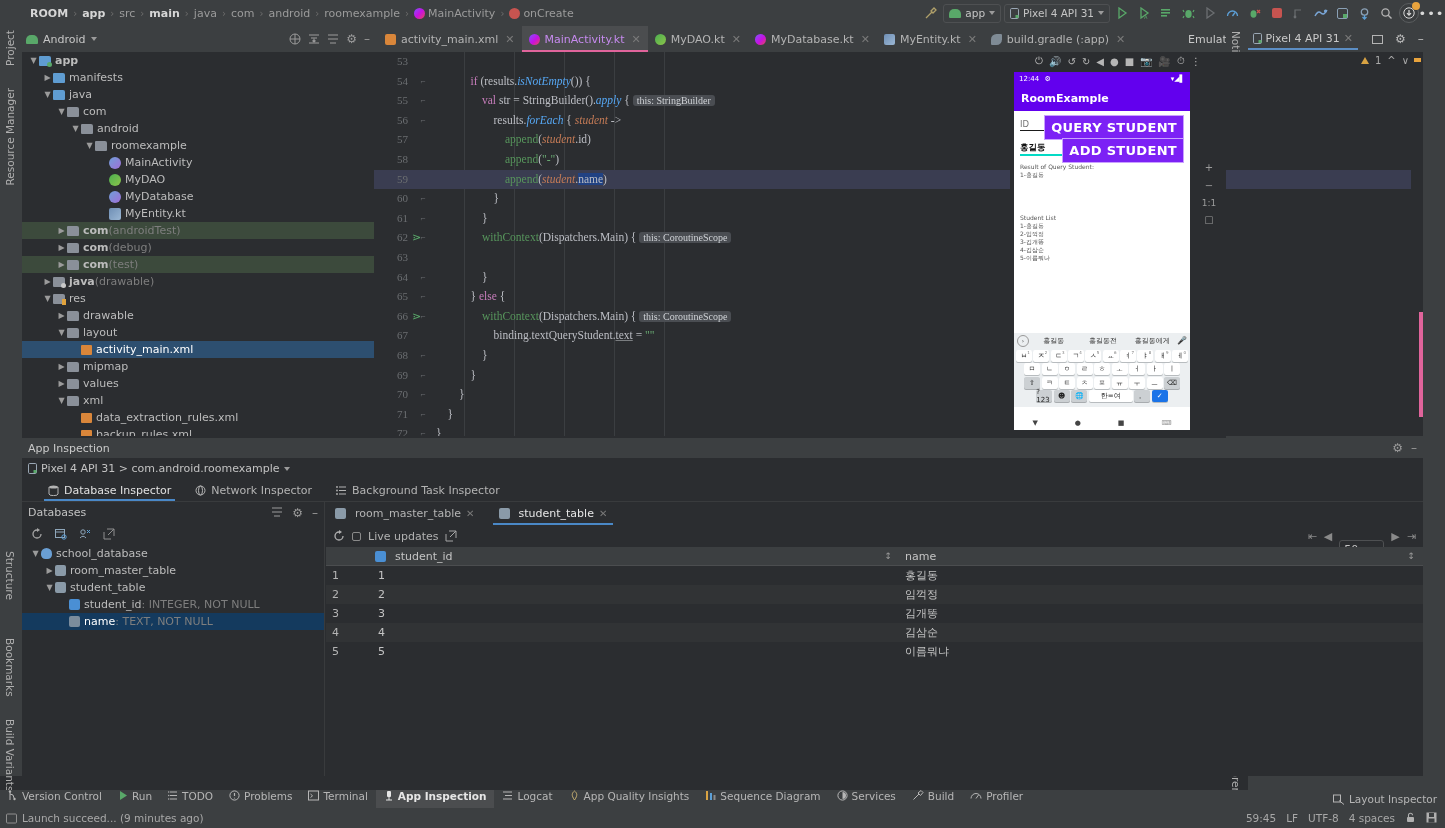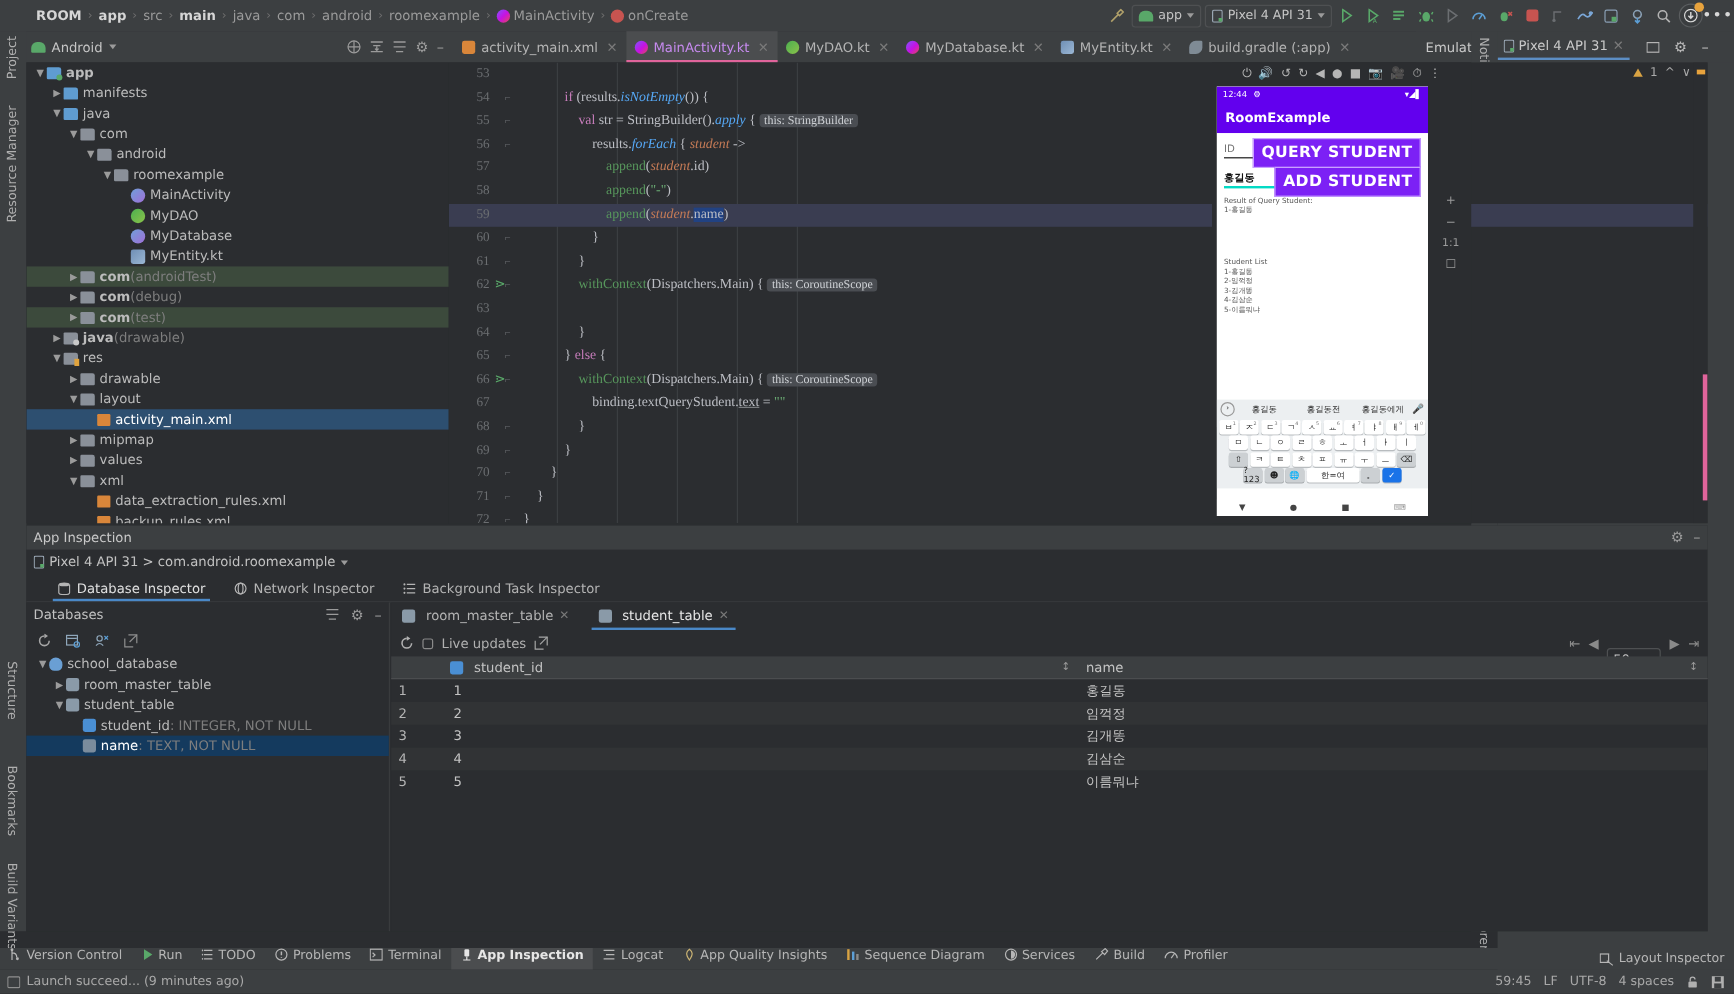--- a/index.html
+++ b/index.html
@@ -185,21 +185,21 @@
   .c-name{flex:1;padding-left:3px;}
   .sorticon{position:absolute;right:10px;color:#9b9b9b;font-size:9px;}
 
   
   .bottom-bar{position:absolute;left:0;bottom:20px;width:1445px;height:18px;background:#3c3f41;display:flex;align-items:center;}
   .bb-item{display:flex;align-items:flex-start;gap:4px;padding:0 8px;color:#b6b6b6;font-size:10.5px;height:18px;white-space:nowrap;}
   .bb-item.active{background:#4b4d4f;color:#e6e6e6;font-weight:bold;}
   .bb-right{margin-left:auto;display:flex;align-items:center;}
   .status-bar{position:absolute;left:0;bottom:0;width:1445px;height:20px;background:#3c3f41;display:flex;align-items:center;color:#a8a8a8;font-size:10.5px;}
   .status-left{display:flex;align-items:center;gap:5px;padding-left:6px;}
-  .status-right{margin-left:auto;display:flex;align-items:flex-end;gap:10px;padding-right:8px;}
+  .status-right{margin-left:auto;display:flex;align-items:flex-start;gap:10px;padding-right:8px;}
   svg{display:block;}
 </style>
 </head>
 <body>
 
 <div class="app">
 
   <div class="breadcrumb-bar">
     <div class="crumbs" id="crumbs">
         <span class="crumb bold"><span>ROOM</span></span>

